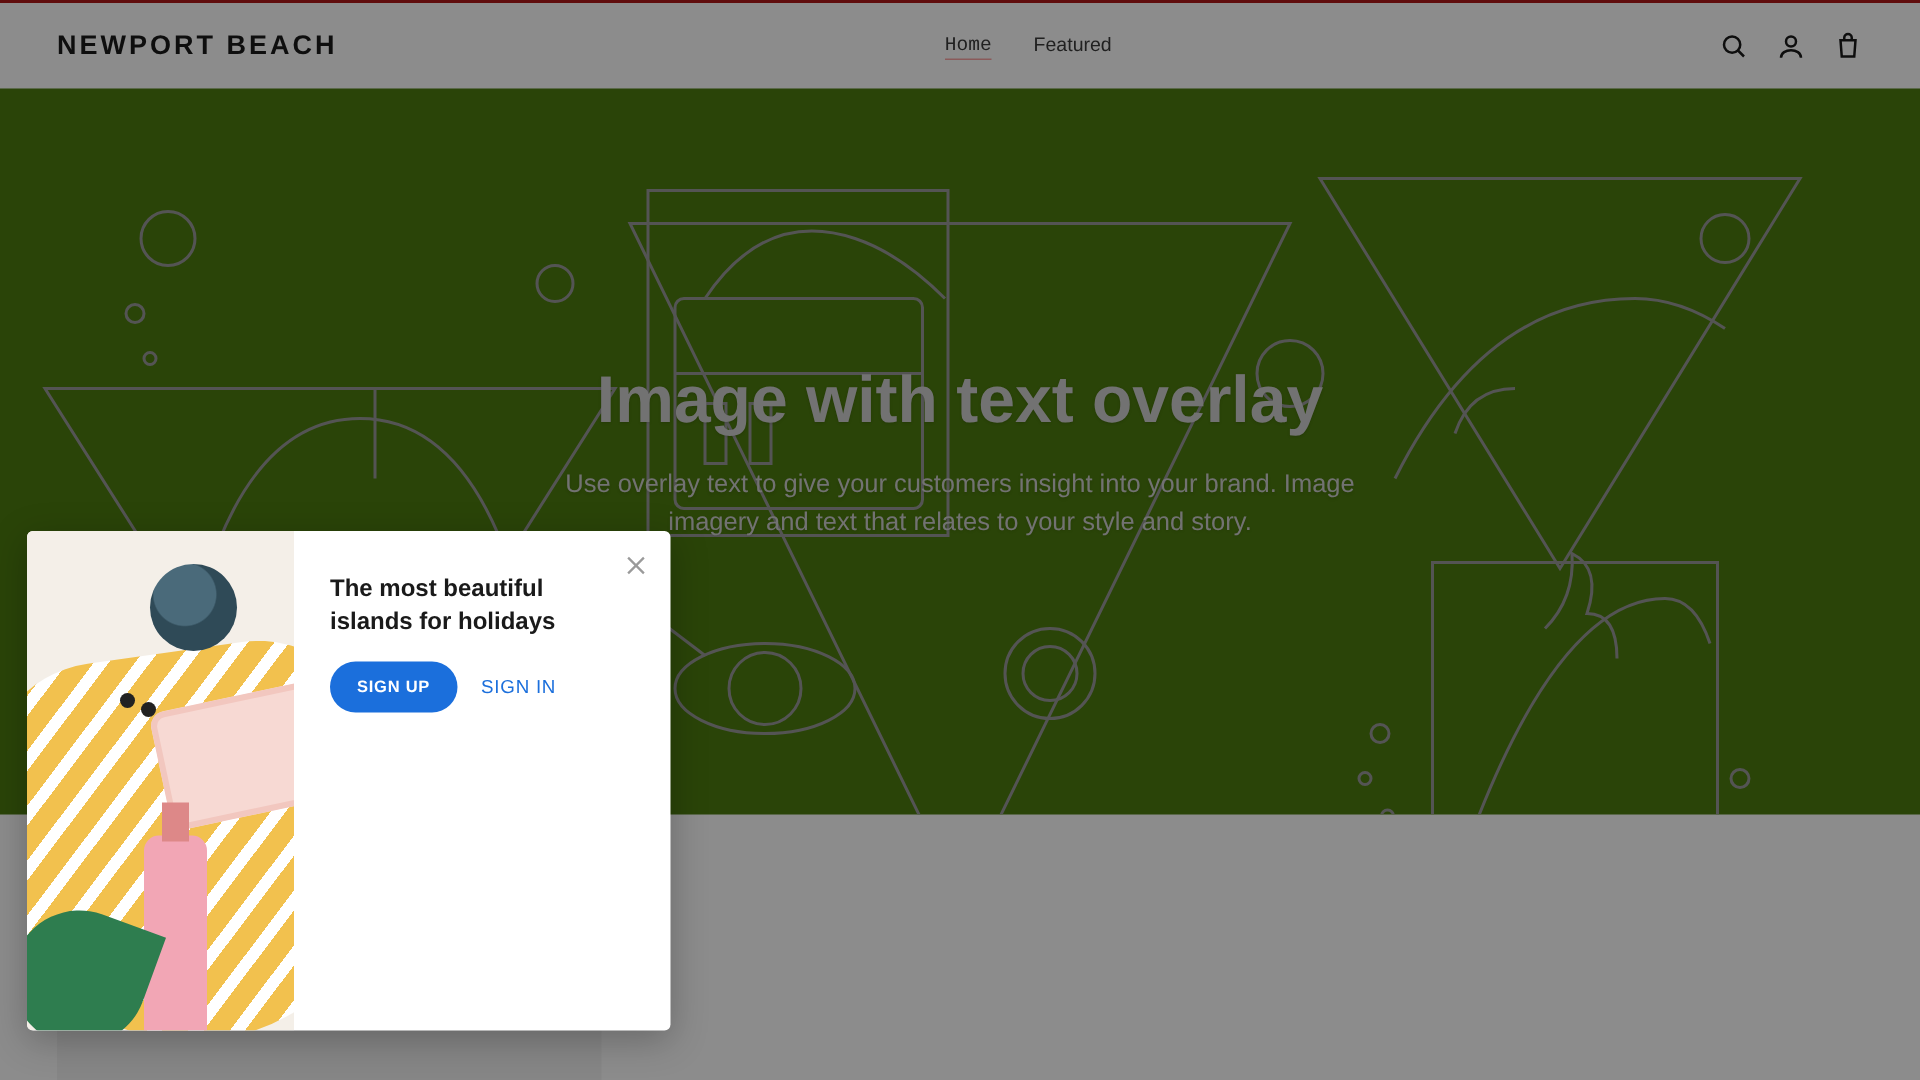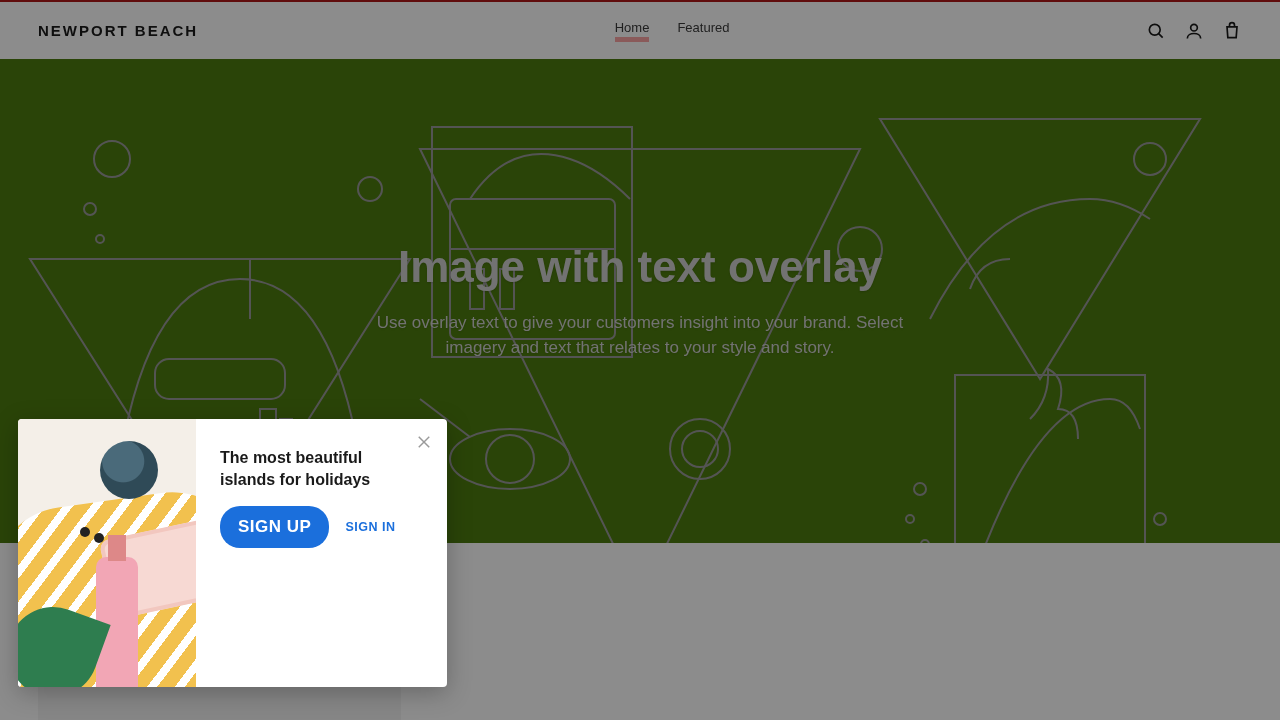--- a/index.html
+++ b/index.html
@@ -1,51 +1,51 @@
 <!DOCTYPE html>
 <html><head>
 <meta charset="utf-8">
 <style>
 * { margin: 0; padding: 0; box-sizing: border-box; }
 body { font-family: -apple-system, BlinkMacSystemFont, "Segoe UI", Helvetica, Arial, sans-serif; width: 1280px; height: 720px; overflow: hidden; position: relative; background: #fff; }
 
 .topbar { height: 2px; background: #b01919; width: 100%; }
 
 .header { height: 57px; display: flex; align-items: center; justify-content: space-between; padding: 0 38px; background: #fff; }
-.brand { font-size: 15px; font-weight: 600; letter-spacing: 2px; color: #1a1a1a; }
+.brand { font-size: 18px; font-weight: 600; letter-spacing: 2px; color: #1a1a1a; }
 .nav { display: flex; gap: 28px; }
 .nav a { font-size: 13px; color: #3b3b3b; text-decoration: none; }
-.nav a.active { border-bottom: 5px solid #fca5a5; padding-bottom: 2px; }
+.nav a.active { border-bottom: 1px solid #fca5a5; padding-bottom: 2px; font-family: Liberation Mono, monospace; }
 .header-icons { display: flex; gap: 18px; align-items: center; }
 .icon-btn { width: 20px; height: 20px; display: flex; align-items: center; justify-content: center; cursor: pointer; color: #1a1a1a; }
 .icon-btn svg { width: 20px; height: 20px; }
 
 .hero { height: 484px; background: #4d7c0f; position: relative; overflow: hidden; display: flex; flex-direction: column; align-items: center; justify-content: center; }
 .hero-bg { position: absolute; inset: 0; }
 .hero-bg svg { width: 100%; height: 100%; }
 .hero-content { position: relative; z-index: 2; text-align: center; padding: 0 40px; }
 .hero-title { font-size: 44px; font-weight: 700; color: #d0d0d0; text-shadow: 0 1px 2px rgba(0,0,0,0.15); margin-bottom: 18px; }
 .hero-sub { font-size: 17px; color: #d0d0d0; text-shadow: 0 1px 2px rgba(0,0,0,0.12); max-width: 560px; margin: 0 auto; line-height: 1.5; }
 
 .section { padding: 50px 38px 0; }
 .collection-title { font-size: 21px; font-weight: 500; color: #1a1a1a; margin-bottom: 20px; }
 .product-card { width: 363px; height: 95px; background: #f5f5f5; }
 
 .overlay { position: absolute; inset: 0; background: rgba(0,0,0,0.45); z-index: 10; }
 
-.popup { position: absolute; left: 18px; bottom: 33px; width: 429px; height: 268px; background: #fff; border-radius: 4px; box-shadow: 0 6px 24px rgba(0,0,0,0.25); display: flex; overflow: hidden; z-index: 20; }
+.popup { position: absolute; left: 18px; bottom: 33px; width: 429px; height: 333px; background: #fff; border-radius: 4px; box-shadow: 0 6px 24px rgba(0,0,0,0.25); display: flex; overflow: hidden; z-index: 20; }
 .popup-img { width: 178px; height: 100%; position: relative; overflow: hidden; }
 .popup-body { flex: 1; padding: 28px 22px 20px 24px; position: relative; }
 .popup-close { position: absolute; top: 14px; right: 14px; width: 18px; height: 18px; cursor: pointer; color: #9a9a9a; }
 .popup-close svg { width: 100%; height: 100%; }
 .popup-title { font-size: 16px; font-weight: 700; color: #1a1a1a; line-height: 1.35; margin-bottom: 16px; padding-right: 10px; }
 .popup-desc { font-size: 12px; color: #6f6f6f; line-height: 1.45; margin-bottom: 26px; }
 .popup-actions { display: flex; gap: 16px; align-items: center; }
-.btn-primary { background: #1b6fdc; color: #fff; font-size: 17px; font-weight: 600; letter-spacing: 0.5px; border: none; padding: 11px 18px; border-radius: 20px; cursor: pointer; }
-.btn-link { color: #1b6fdc; font-size: 12.5px; font-weight: 700; letter-spacing: 0.5px; background: none; border: none; cursor: pointer; }
+.btn-primary { background: #1b6fdc; color: #fff; font-size: 11px; font-weight: 600; letter-spacing: 0.5px; border: none; padding: 11px 18px; border-radius: 20px; cursor: pointer; }
+.btn-link { color: #1b6fdc; font-size: 12.5px; font-weight: 400; letter-spacing: 0.5px; background: none; border: none; cursor: pointer; }
 
 
 .pimg-bg { position: absolute; inset: 0; background: #f4efe8; }
 .shirt { position: absolute; left: -20px; top: 80px; width: 260px; height: 260px; background: repeating-linear-gradient(135deg, #f2c14e 0 14px, #fff 14px 22px); border-radius: 30% 30% 50% 50%; transform: rotate(-8deg); }
 .leaf { position: absolute; left: -10px; bottom: -10px; width: 90px; height: 90px; background: #2e7d4f; border-radius: 50% 0 50% 50%; transform: rotate(20deg); }
 .leaf::before,.leaf::after{content:"";position:absolute;background:#2e7d4f;border-radius:50%;}
 .bottle { position: absolute; left: 78px; bottom: -20px; width: 42px; height: 150px; background: linear-gradient(#f2a6b5,#f2a6b5); border-radius: 10px 10px 14px 14px; }
 .bottle::before{content:"";position:absolute;top:-22px;left:12px;width:18px;height:26px;background:#d88;}
 .keyboard { position: absolute; right: -20px; top: 110px; width: 110px; height: 80px; background: #f7d9d3; border-radius: 10px; transform: rotate(-12deg); box-shadow: inset 0 0 0 4px #f2c7bf; }
 .dish { position: absolute; right: 38px; top: 22px; width: 58px; height: 58px; border-radius: 50%; background: radial-gradient(circle at 40% 35%, #4a6a7a 0 40%, #2f4a57 42% 100%); }
@@ -122,21 +122,21 @@
         <circle cx="920" cy="430" r="6"></circle>
           <circle cx="910" cy="460" r="4"></circle>
           <circle cx="925" cy="485" r="4"></circle>
         <circle cx="1160" cy="460" r="6"></circle>
           <circle cx="1175" cy="490" r="4"></circle>
       </g>
     </svg>
   </div>
   <div class="hero-content">
     <h1 class="hero-title">Image with text overlay</h1>
-    <p class="hero-sub">Use overlay text to give your customers insight into your brand. Select imagery and text that relates to your style and story.</p>
+    <p class="hero-sub">Use overlay text to give your customers insight into your brand. Image imagery and text that relates to your style and story.</p>
   </div>
 </section>
 
 <section class="section">
   <h2 class="collection-title">Featured collection</h2>
   <div class="product-card"></div>
 </section>
 
 <div class="overlay"></div>
 

